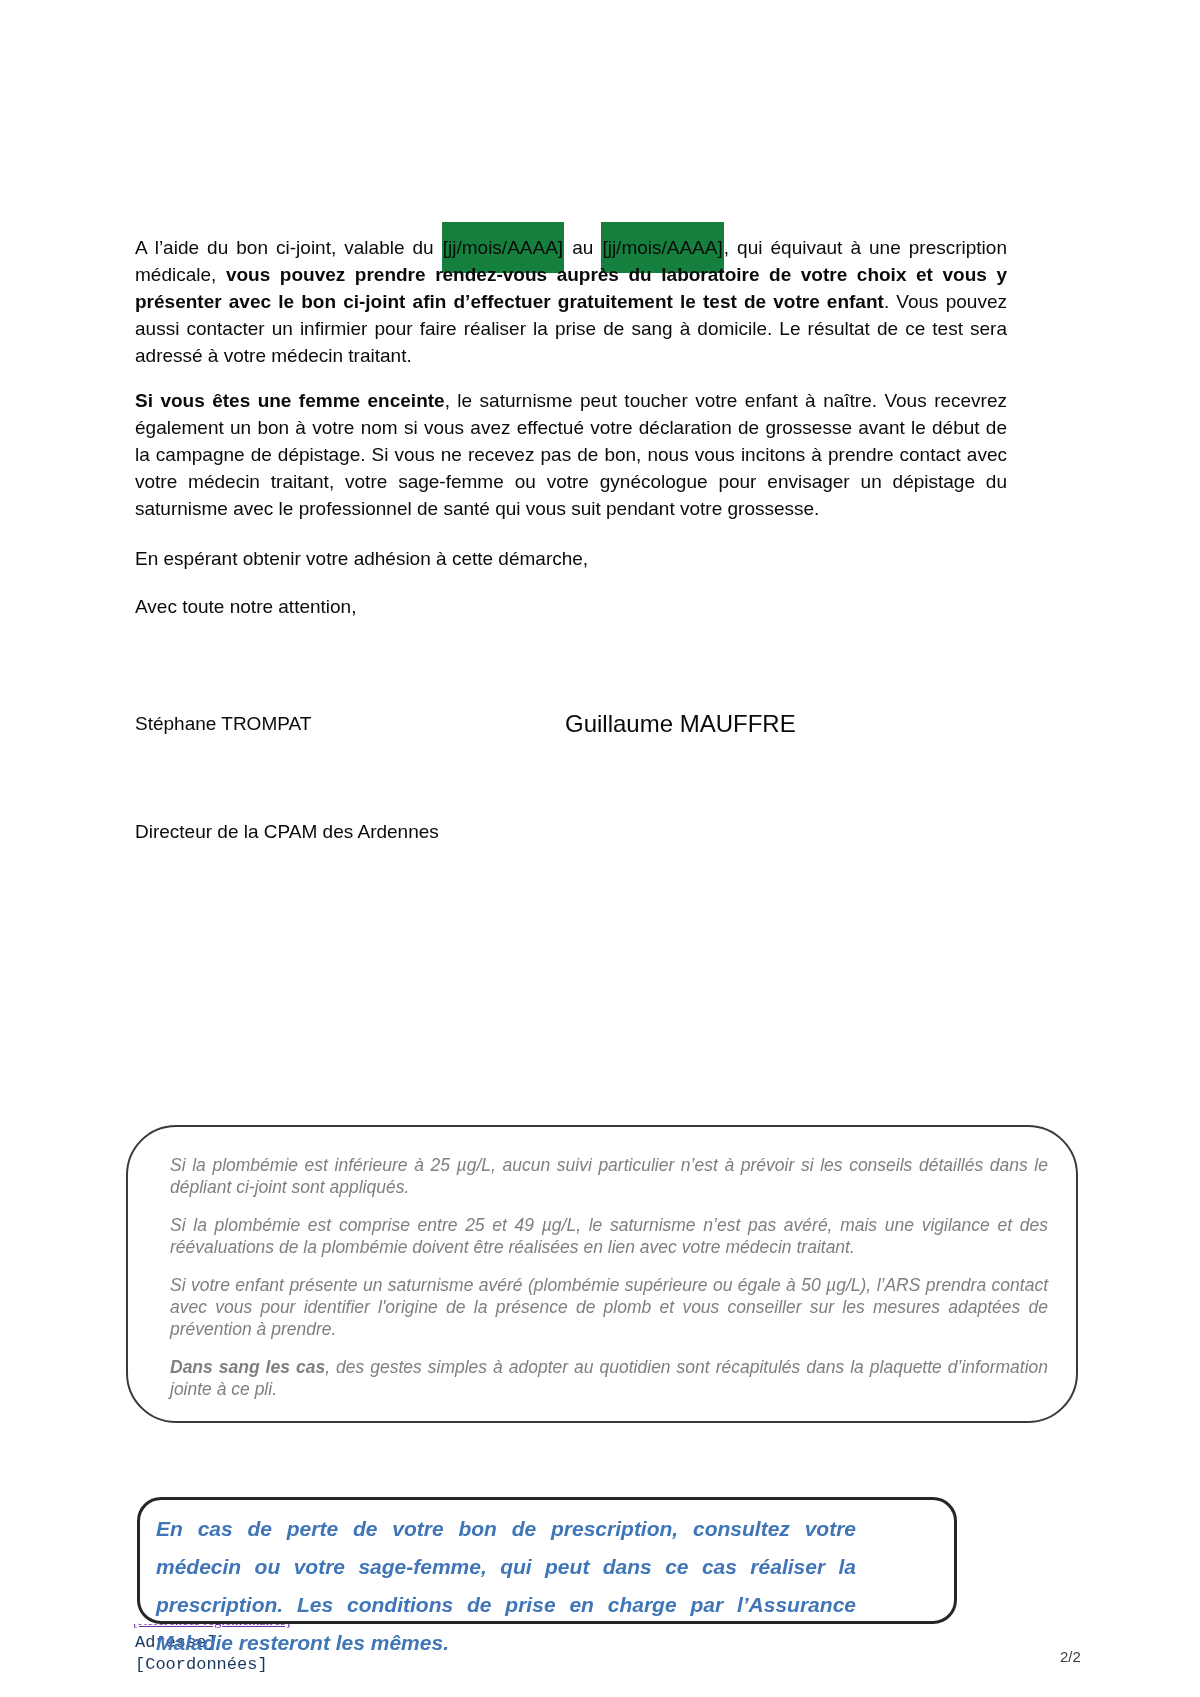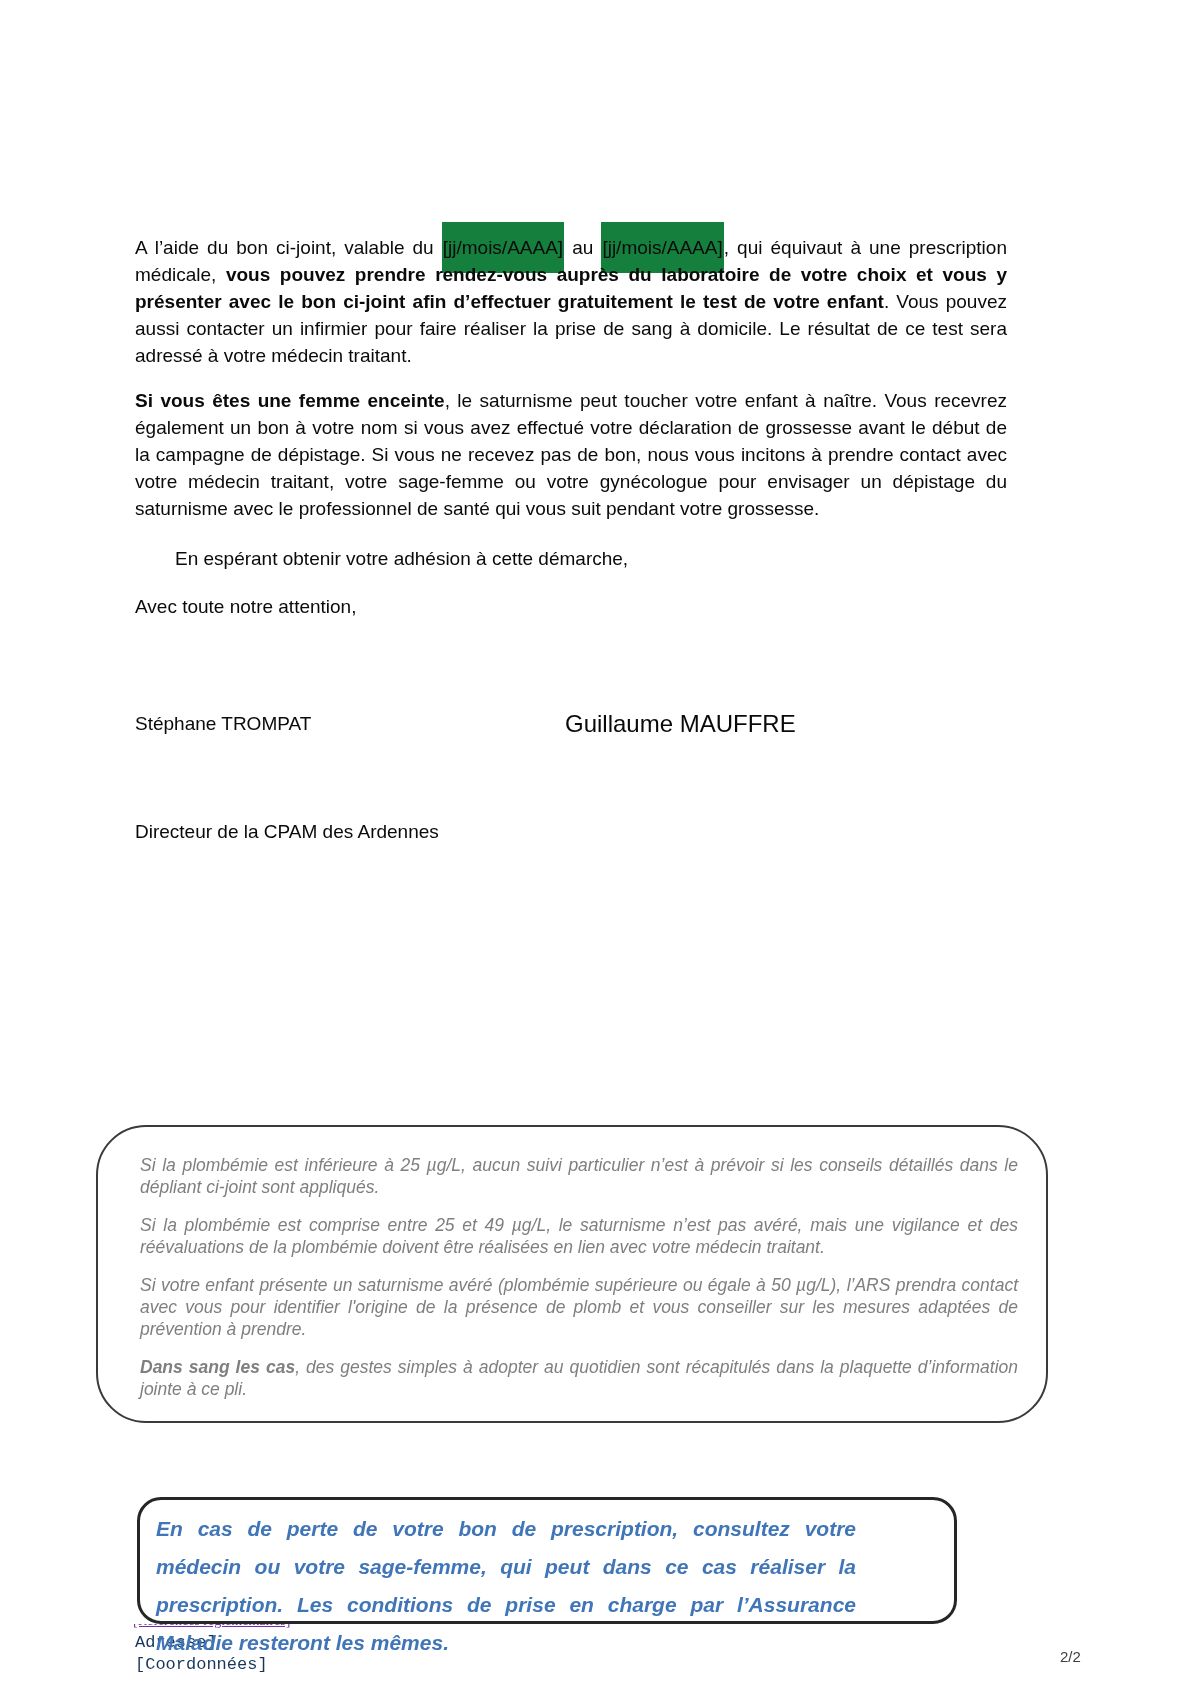--- a/index.html
+++ b/index.html
@@ -41,21 +41,21 @@
   }
   .sig-name-right, .sig-title-right {
     position: absolute;
     left: 565px;
     width: 445px;
     font-size: 24px;
     line-height: 27px;
   }
   .info-box {
     position: absolute;
-    left: 96px;
+    left: 126px;
     top: 1125px;
     width: 952px;
     height: 298px;
     box-sizing: border-box;
     background: #ffffff;
     border: 2px solid #3a3a3a;
     border-radius: 50px;
     padding: 27px 28px 0 42px;
     z-index: 2;
   }
@@ -128,21 +128,21 @@
 </style>
 </head>
 <body>
 
 <div class="page">
 
   <p class="body-par" style="top:215px;"><span>A l’aide du bon ci-joint, valable du </span><span class="hl">[jj/mois/AAAA]</span><span> au </span><span class="hl">[jj/mois/AAAA]</span><span>, qui équivaut à une prescription médicale, </span><span class="bold">vous pouvez prendre rendez-vous auprès du laboratoire de votre choix et vous y présenter avec le bon ci-joint afin d’effectuer gratuitement le test de votre enfant</span><span>. Vous pouvez aussi contacter un infirmier pour faire réaliser la prise de sang à domicile. Le résultat de ce test sera adressé à votre médecin traitant.</span></p>
 
   <p class="body-par" style="top:368px;"><span class="bold">Si vous êtes une femme enceinte</span><span>, le saturnisme peut toucher votre enfant à naître. Vous recevrez également un bon à votre nom si vous avez effectué votre déclaration de grossesse avant le début de la campagne de dépistage. Si vous ne recevez pas de bon, nous vous incitons à prendre contact avec votre médecin traitant, votre sage-femme ou votre gynécologue pour envisager un dépistage du saturnisme avec le professionnel de santé qui vous suit pendant votre grossesse.</span></p>
 
-  <div class="plain-line" style="top:545px;margin-left:40px;">En espérant obtenir votre adhésion à cette démarche,</div>
+  <div class="plain-line" style="top:545px;">En espérant obtenir votre adhésion à cette démarche,</div>
   <div class="plain-line" style="top:593px;">Avec toute notre attention,</div>
 
   <div class="sig-name-left" style="top:710px;">Stéphane TROMPAT</div>
   <div class="sig-name-right" style="top:710px;">Guillaume MAUFFRE</div>
   <div class="sig-title-left" style="top:818px;">Directeur de la CPAM des Ardennes</div>
 
   <div class="info-box">
     <p>Si la plombémie est inférieure à 25 µg/L, aucun suivi particulier n’est à prévoir si les conseils détaillés dans le dépliant ci-joint sont appliqués.</p>
     <p>Si la plombémie est comprise entre 25 et 49 µg/L, le saturnisme n’est pas avéré, mais une vigilance et des réévaluations de la plombémie doivent être réalisées en lien avec votre médecin traitant.</p>
     <p>Si votre enfant présente un saturnisme avéré (plombémie supérieure ou égale à 50 µg/L), l’ARS prendra contact avec vous pour identifier l'origine de la présence de plomb et vous conseiller sur les mesures adaptées de prévention à prendre.</p>

